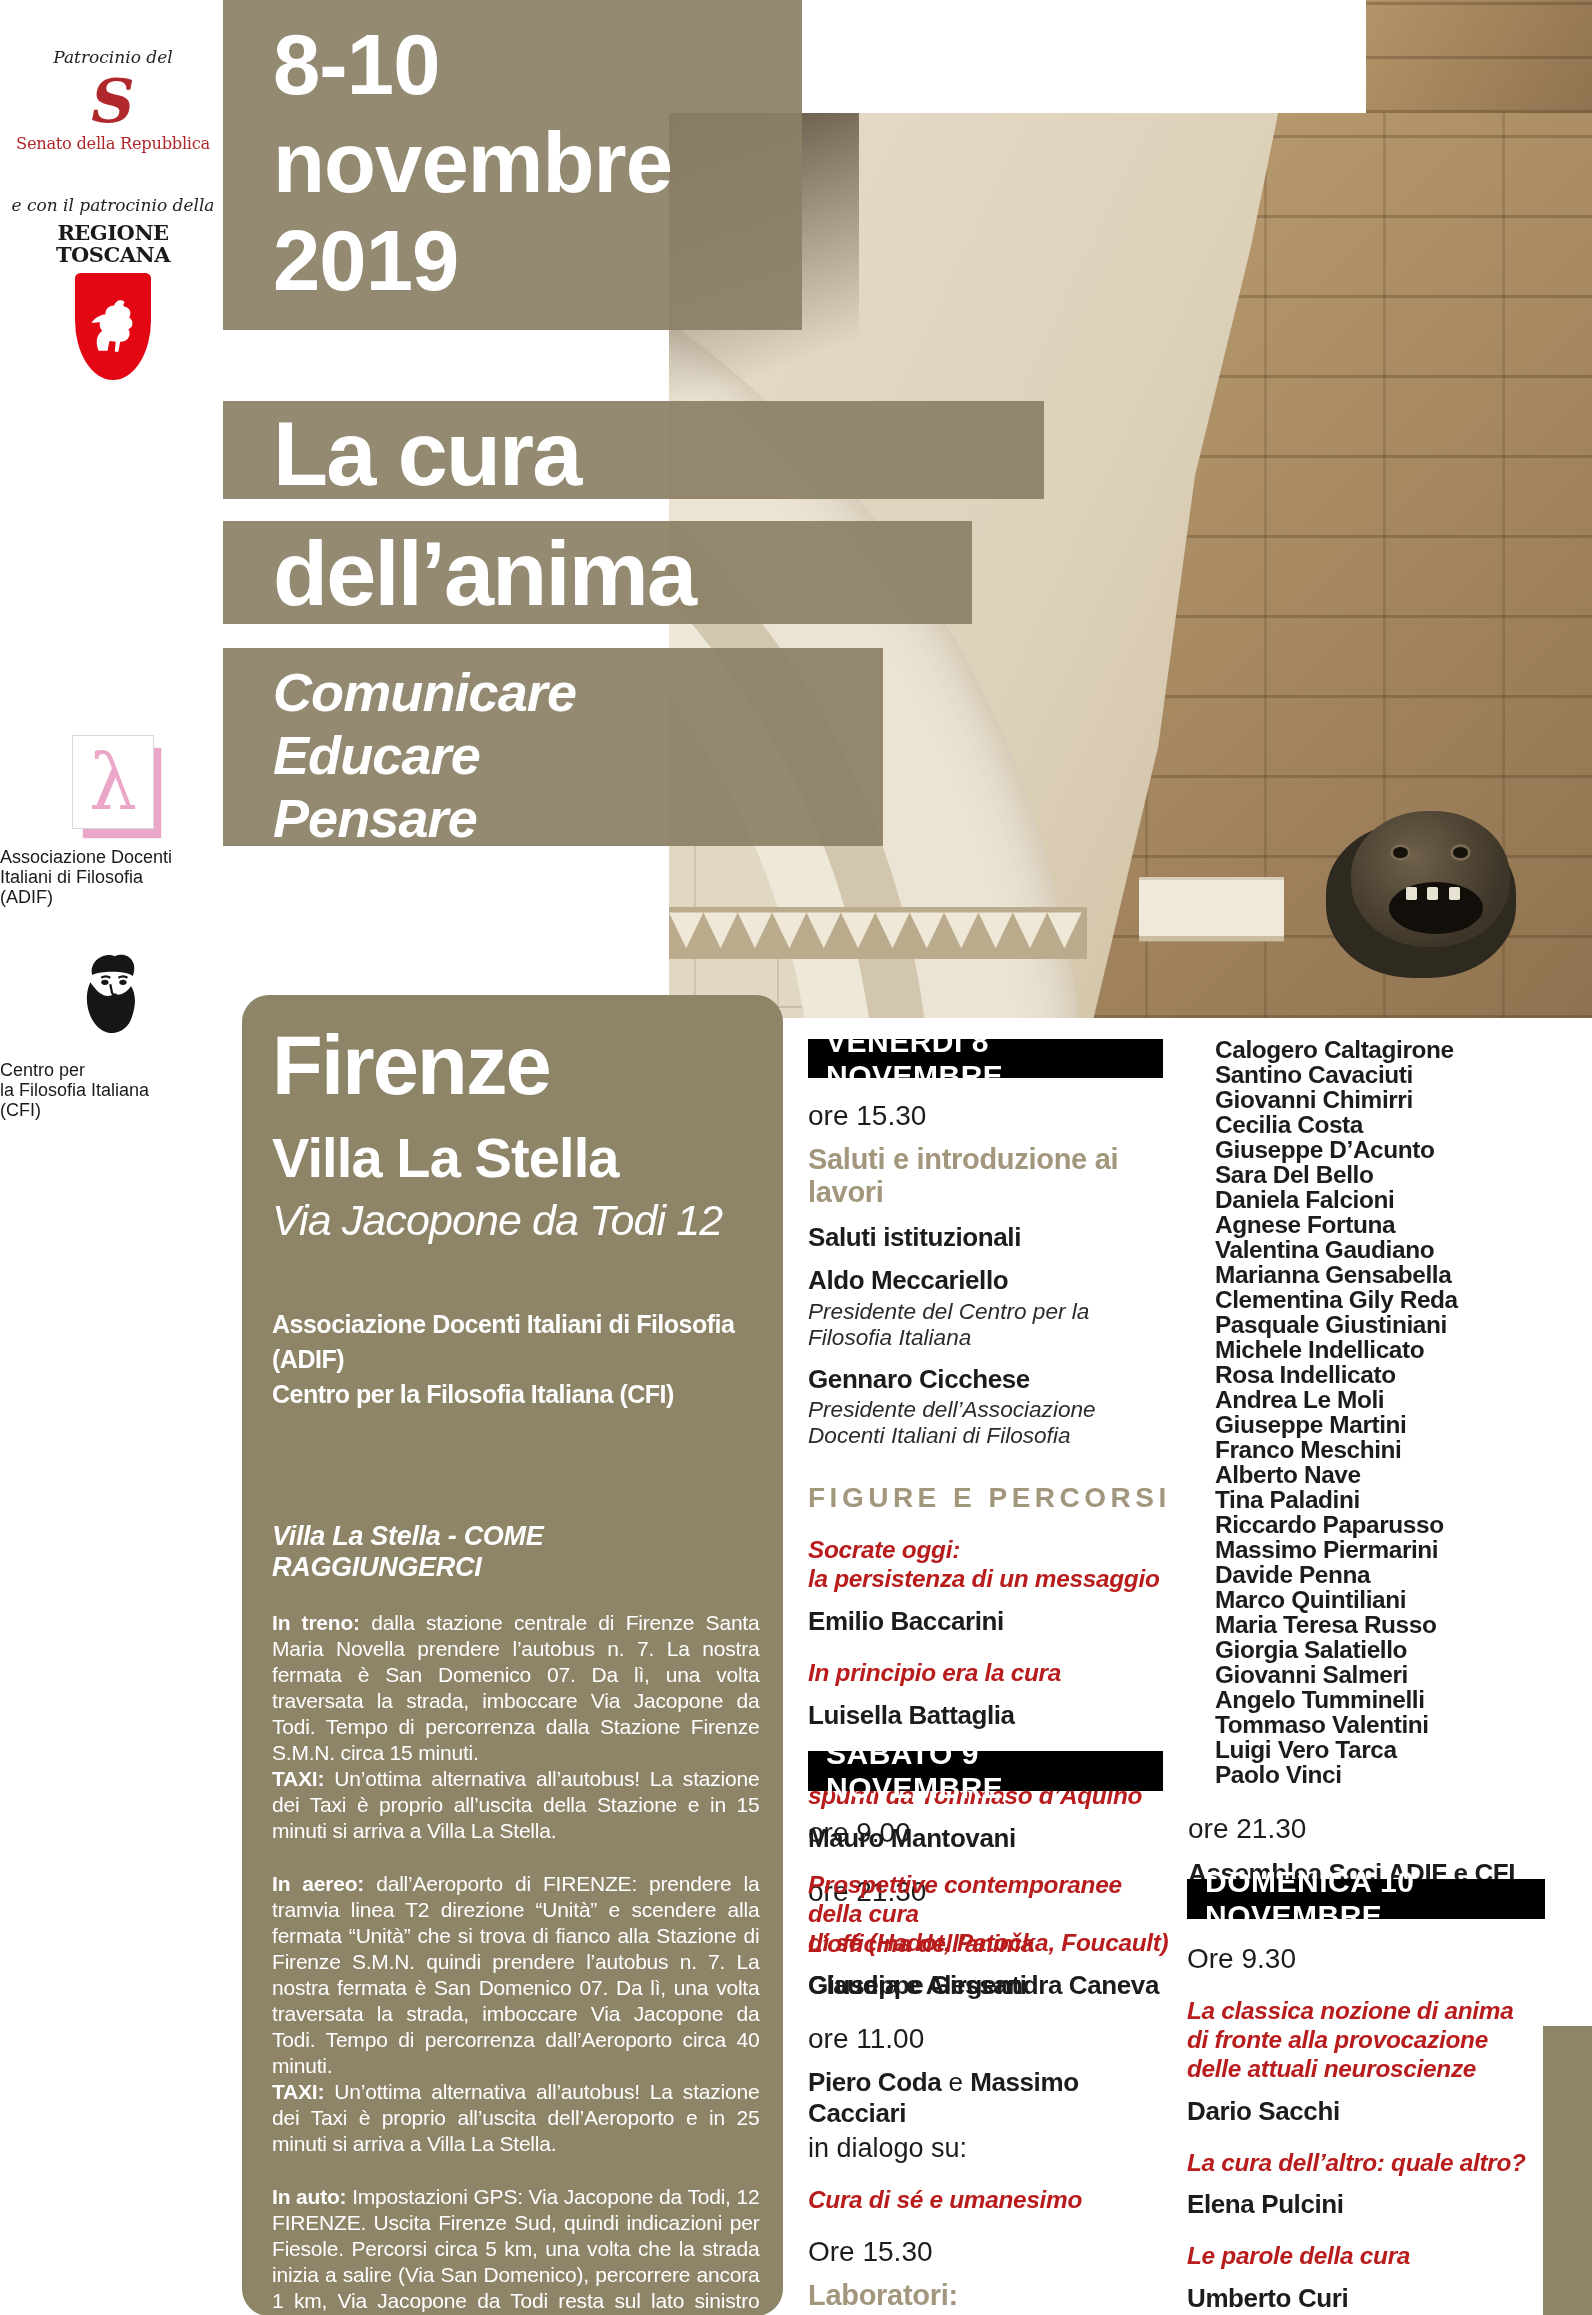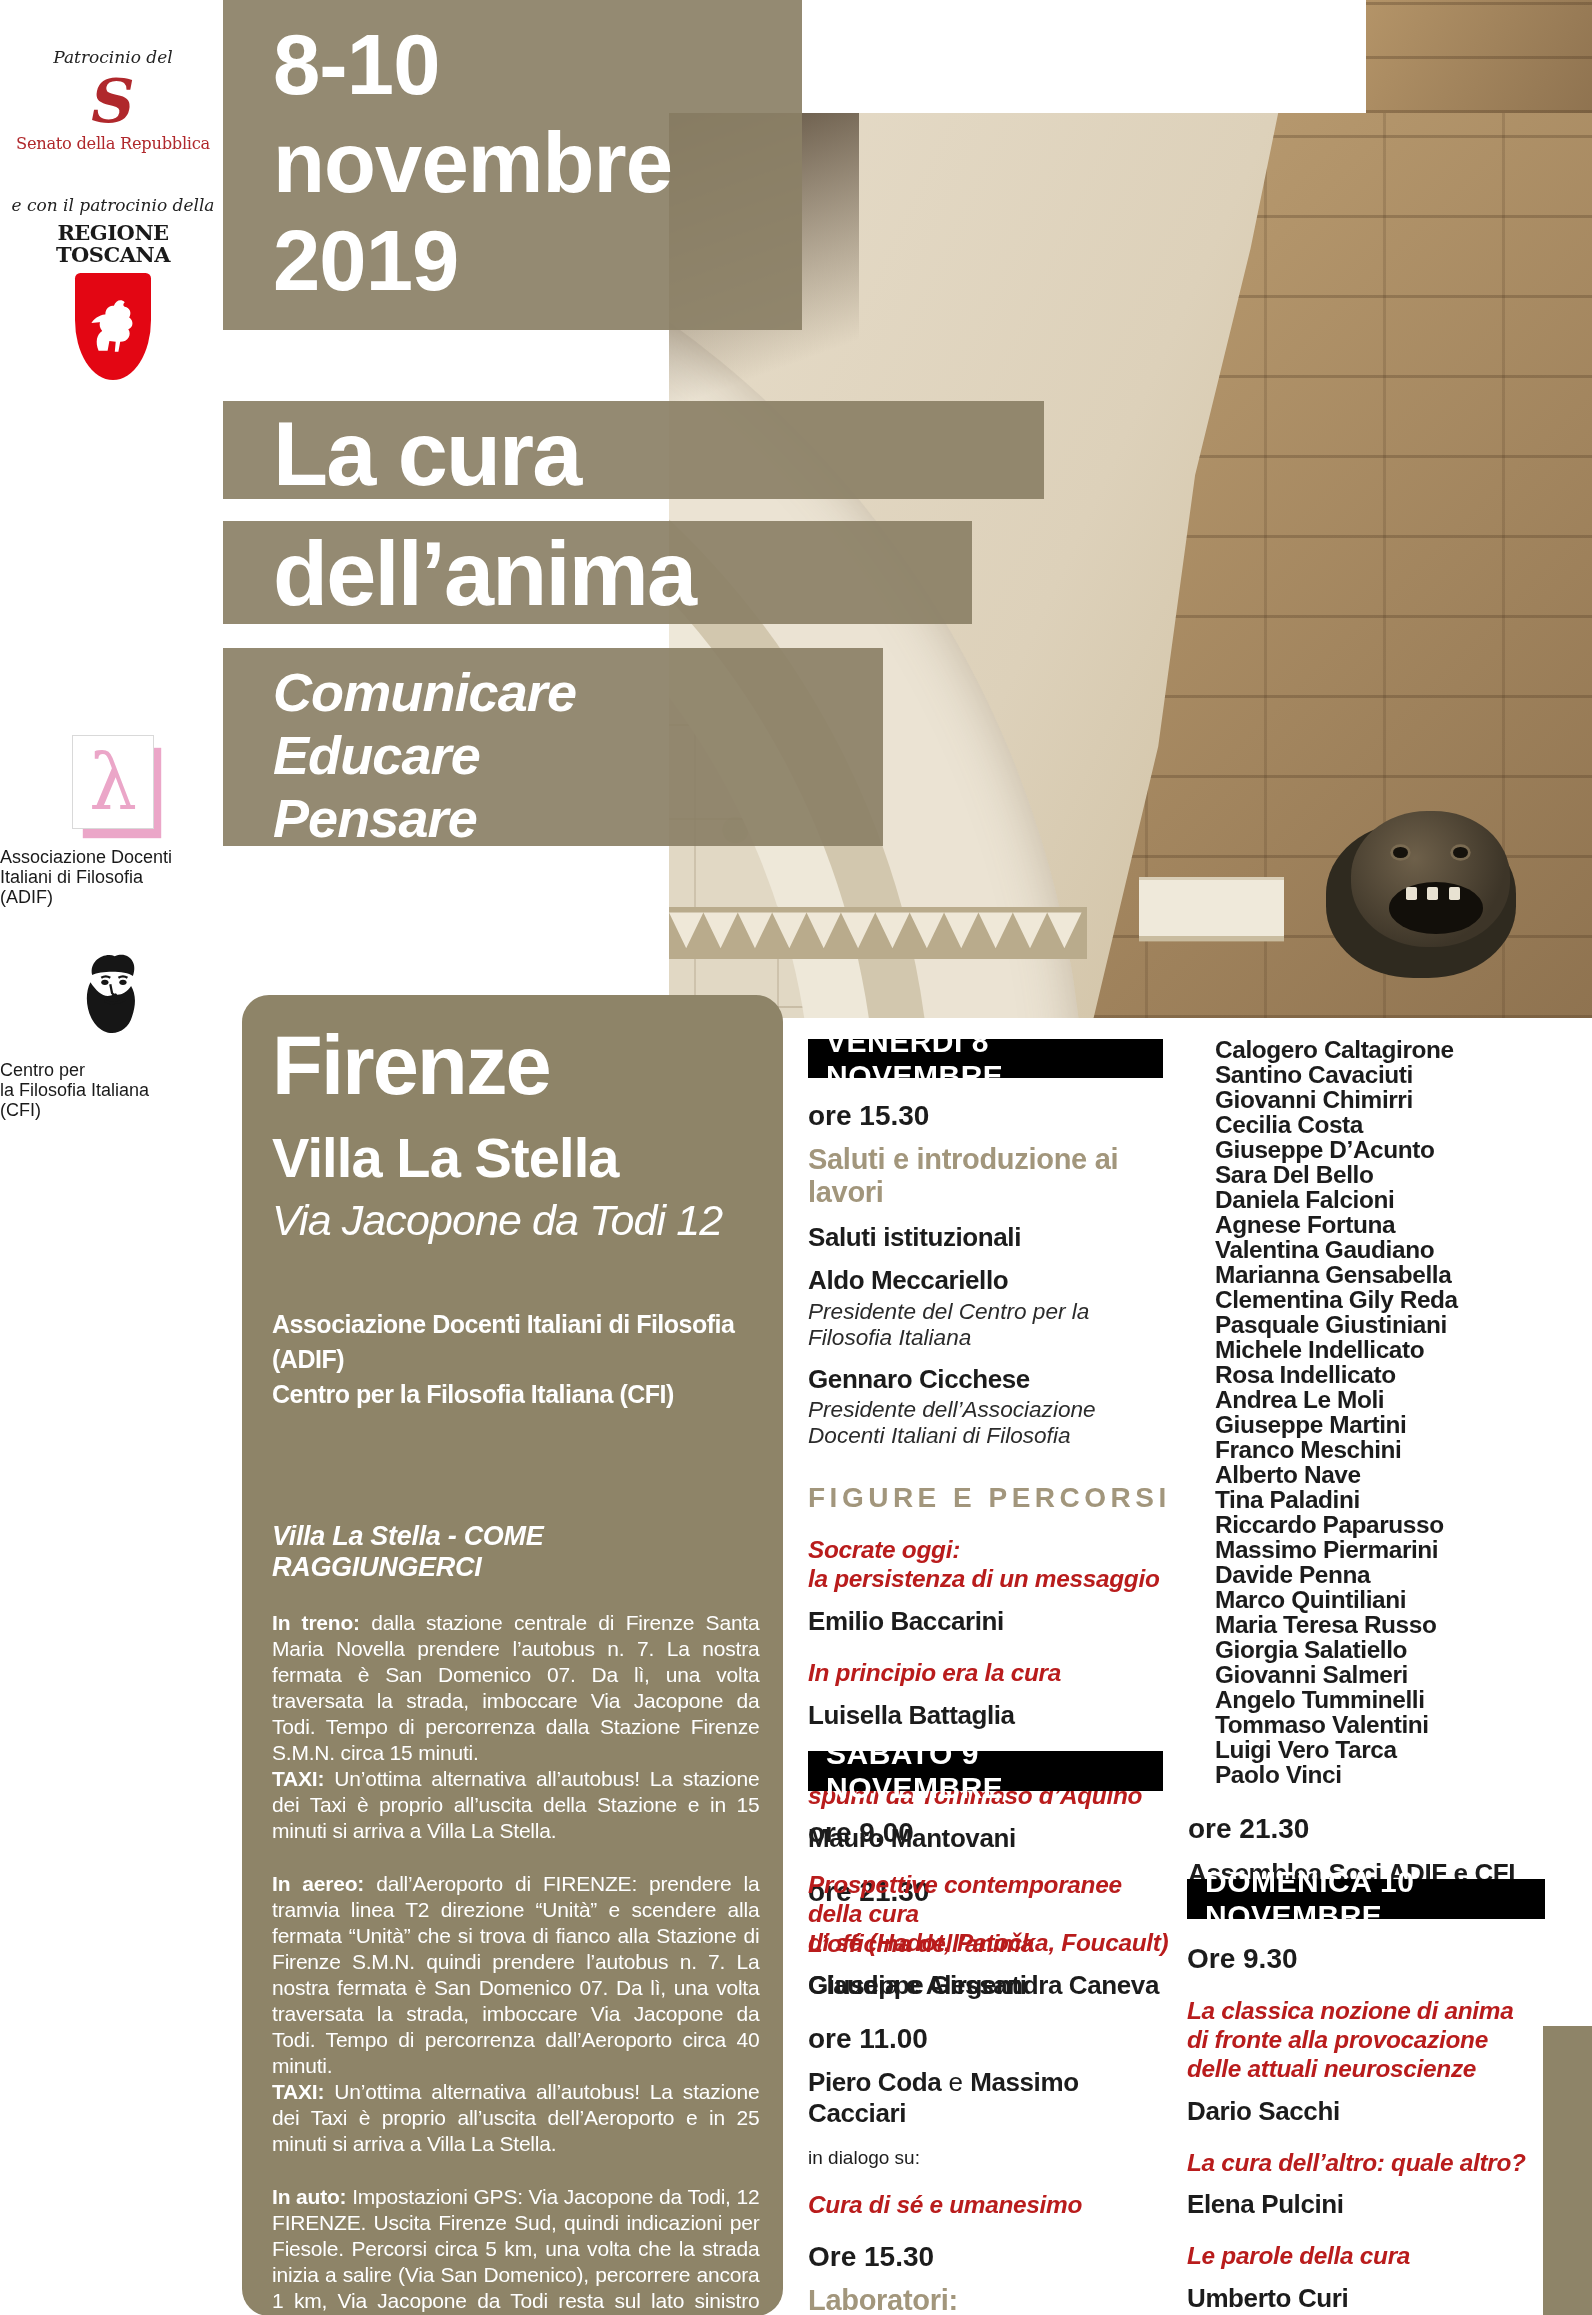--- a/index.html
+++ b/index.html
@@ -98,27 +98,27 @@
   .db-fri{left:808px;top:1039px;width:337px;height:39px;}
   .db-sat{left:808px;top:1751px;width:337px;height:40px;}
   .db-sun{left:1187px;top:1879px;width:340px;height:40px;}
   .col{color:#1c1c1c;}
   .col-fri{left:808px;top:1078px;width:366px;}
   .col-sat{left:808px;top:1795px;width:366px;}
   .col-names{left:1188px;top:1037px;width:398px;}
   .col-rmid{left:1188px;top:1791px;width:398px;}
   .col-sun{left:1187px;top:1921px;width:403px;}
   .pi{white-space:pre-line;}
-  .pi-time{font-weight:bold;font-size:28px;margin-top:22px;}
+  .pi-time{font-weight:normal;font-size:28px;margin-top:22px;}
   .pi-section{font-weight:bold;font-size:29px;color:#a2967c;margin-top:11px;letter-spacing:-0.3px;}
   .pi-caps{font-weight:bold;font-size:28px;color:#a2967c;letter-spacing:4.5px;margin-top:33px;}
   .pi-name{font-weight:bold;font-size:26px;margin-top:12.7px;letter-spacing:-0.4px;}
   .pi-role{font-style:italic;font-size:22.6px;color:#2b2b2b;margin-top:2.7px;line-height:26px;}
   .pi-title{font-weight:bold;font-style:italic;font-size:24.4px;color:#b91c1c;margin-top:21px;line-height:29px;letter-spacing:-0.3px;}
-  .pi-plain{font-size:19px;margin-top:18px;}
+  .pi-plain{font-size:27px;margin-top:4px;}
   .pi-mixed{font-size:26px;margin-top:12.7px;}
   .pp-b{font-weight:bold;letter-spacing:-0.4px;}
   .pp-r{font-weight:normal;}
   .pname{font-weight:bold;font-size:24.4px;line-height:25px;margin-left:27px;letter-spacing:-0.4px;color:#1c1c1c;}
   .corner-strip{left:1543px;top:2026px;width:49px;height:289px;background:#8e8468;}
 </style>
 </head>
 <body>
 
 <div class="poster">

